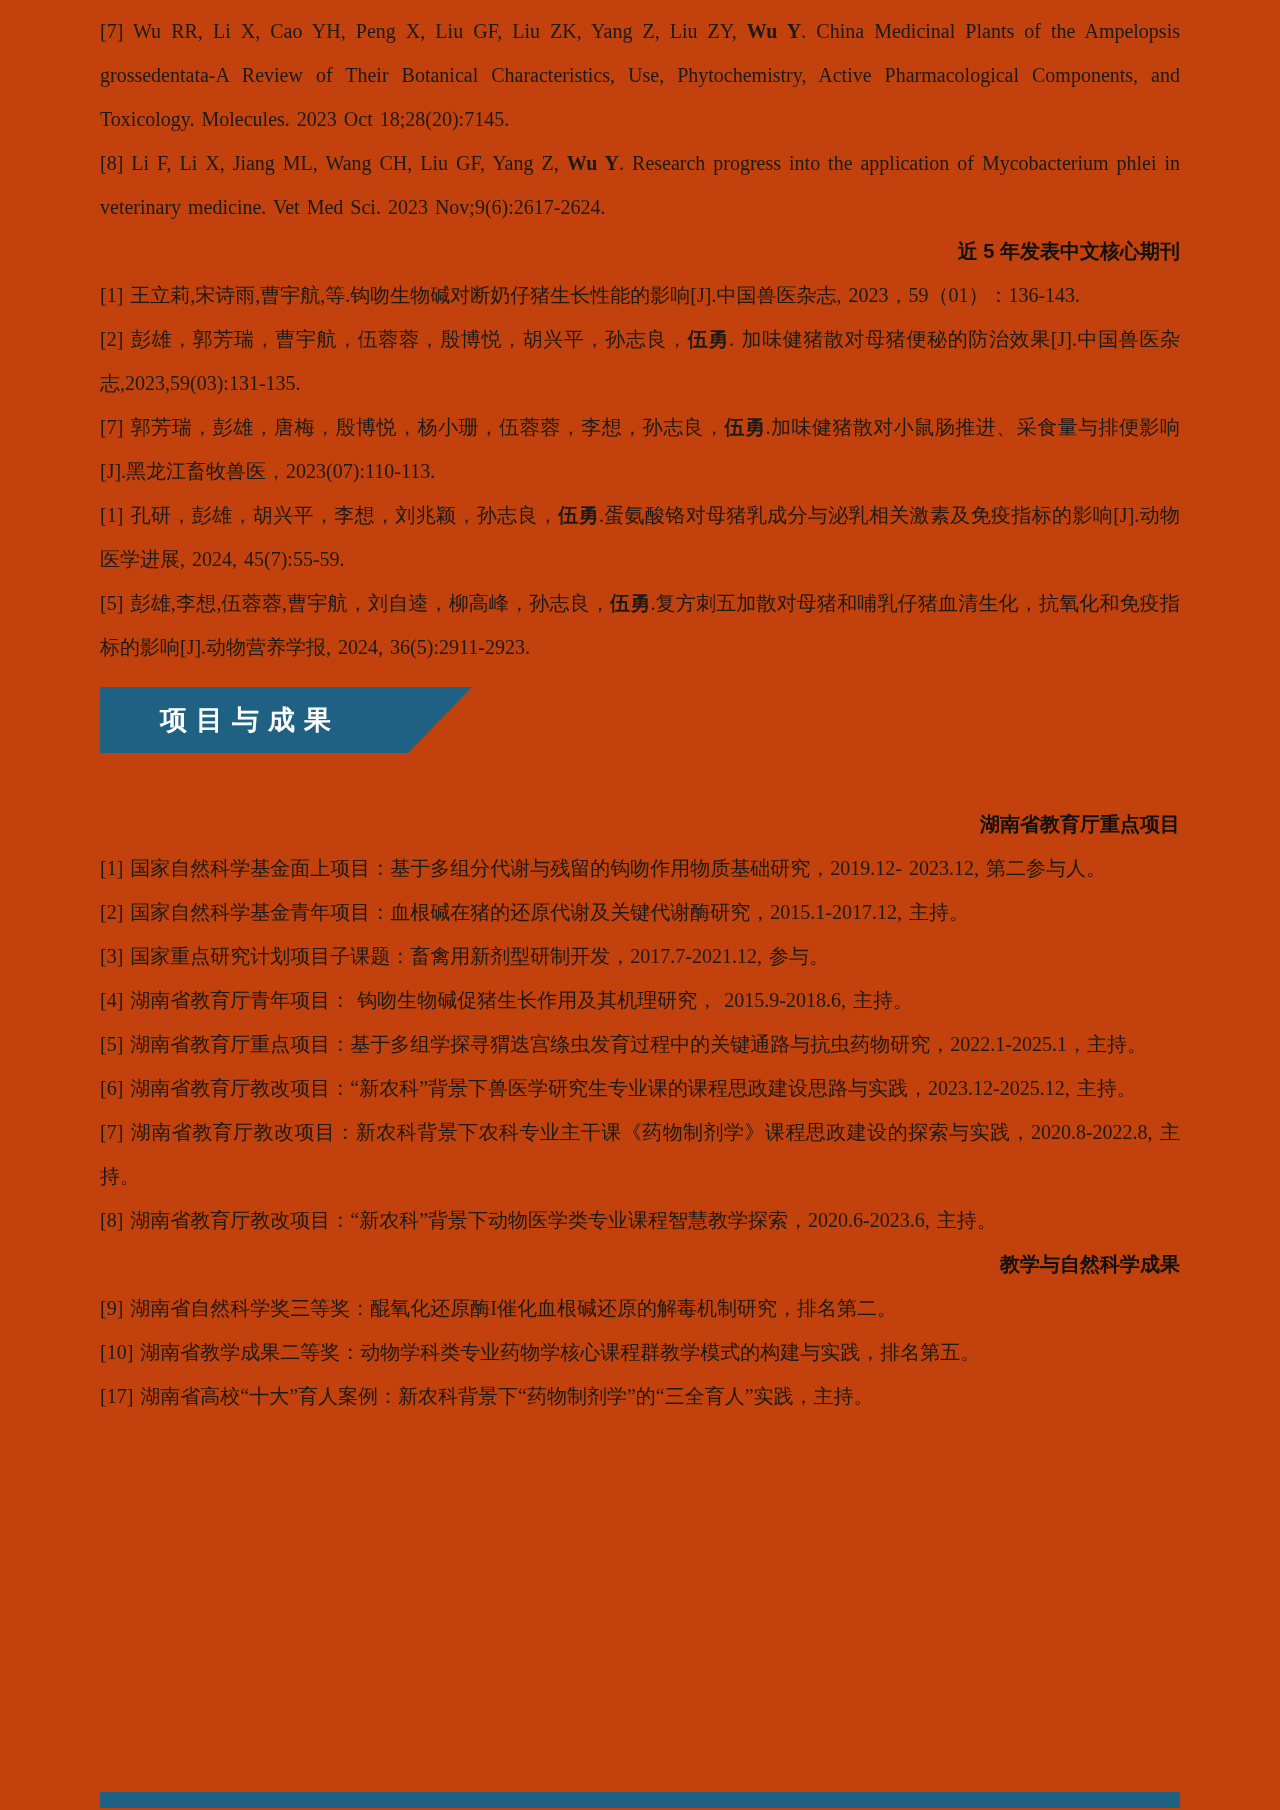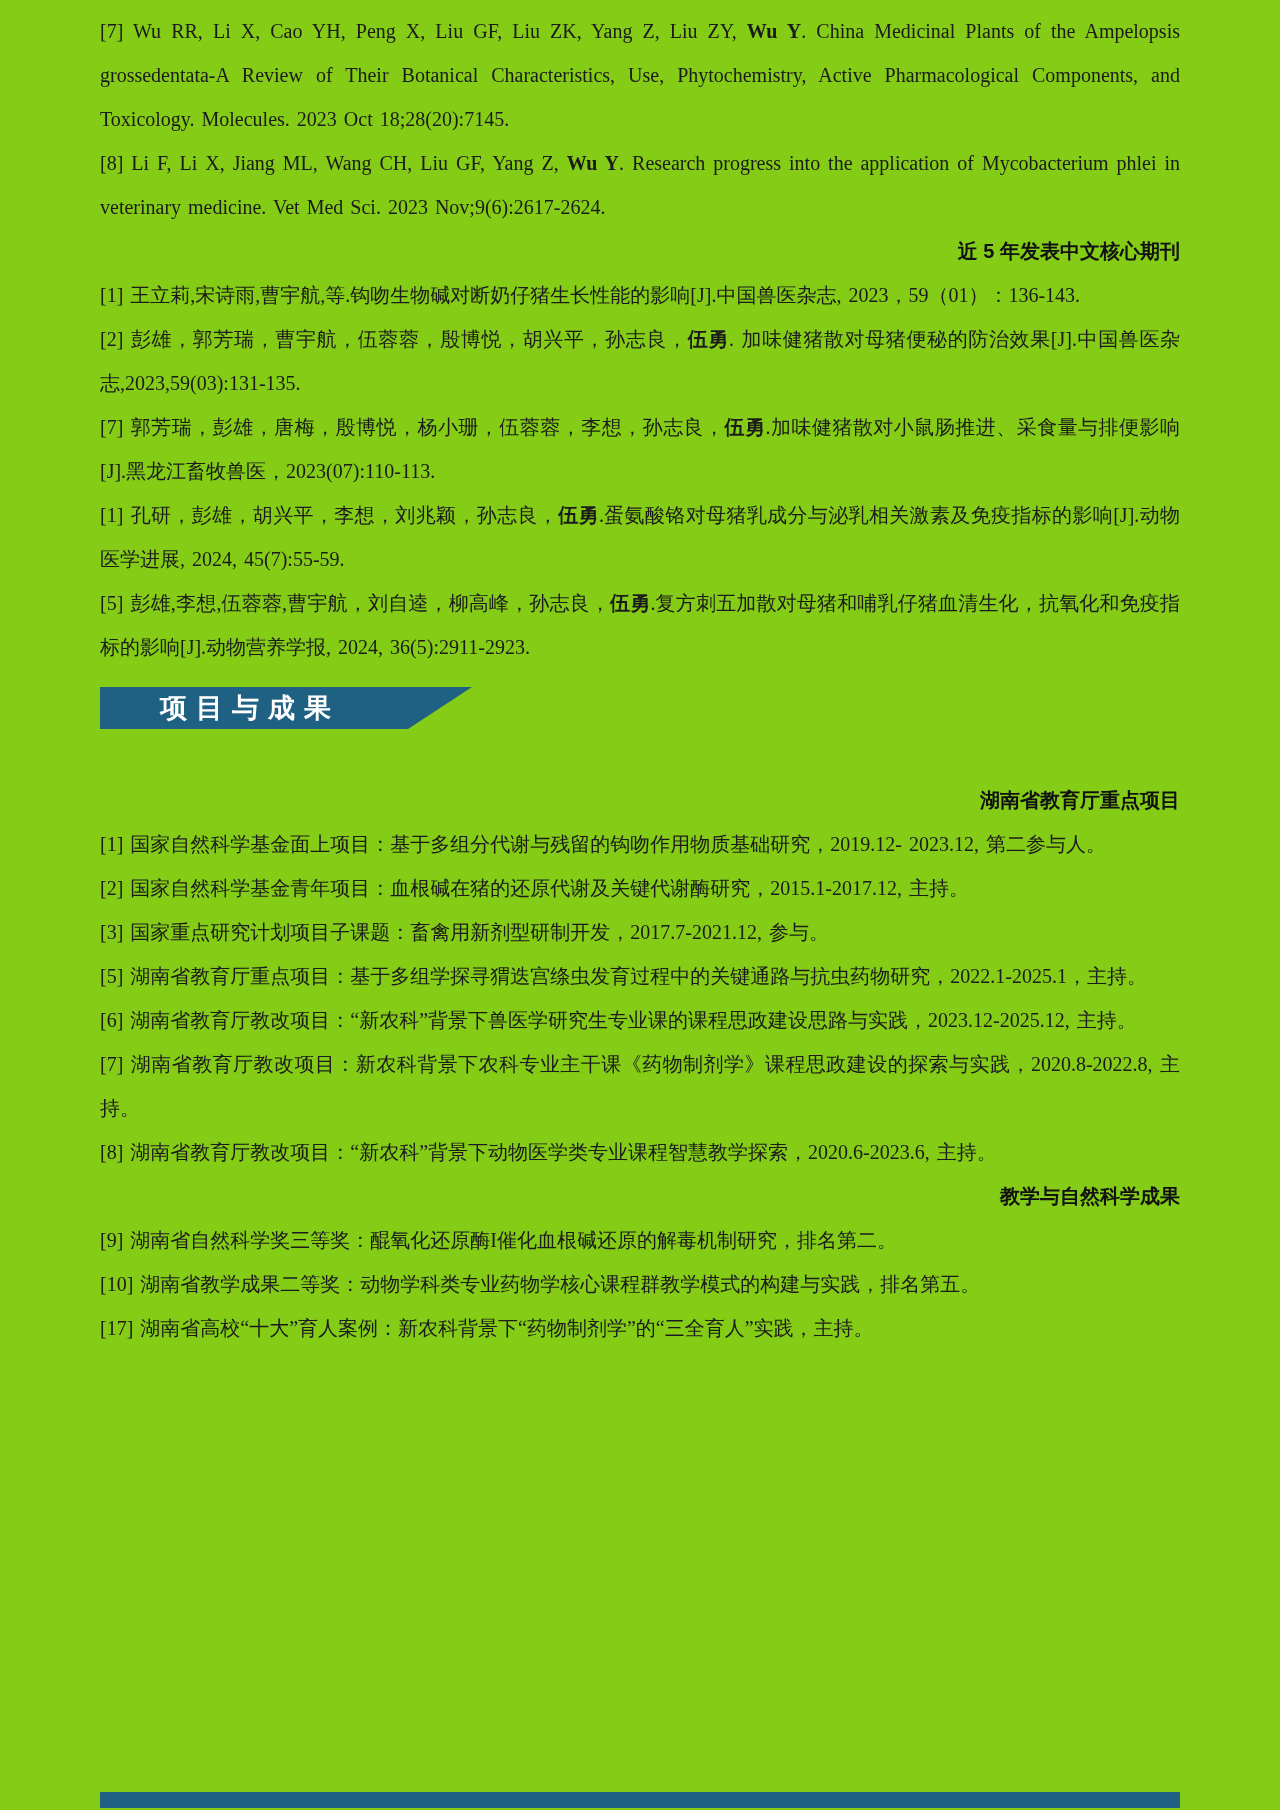--- a/index.html
+++ b/index.html
@@ -1,20 +1,20 @@
 <!DOCTYPE html>
 <html><head>
 <meta charset="utf-8">
 <style>
   html, body { margin: 0; padding: 0; background: #ffffff; }
   .page {
     position: relative;
     width: 1280px;
     height: 1810px;
-    background: #84cc16;
+    background: #c2410c;
     overflow: hidden;
     font-family: "Liberation Serif", "DejaVu Serif", serif;
     color: #1b1b1b;
   }
   .content {
     position: absolute;
     left: 100px;
     top: 9px;
     width: 1080px;
   }
@@ -34,21 +34,21 @@
     line-height: 44px;
     font-weight: bold;
     font-family: "Liberation Sans", "DejaVu Sans", sans-serif;
     color: #111111;
     text-align: right;
   }
   .banner {
     position: relative;
     margin: 18px 0 49px 0;
     width: 372px;
-    height: 42px;
+    height: 66px;
     background: #1e6183;
     clip-path: polygon(0 0, 100% 0, calc(100% - 64px) 100%, 0 100%);
     display: flex;
     align-items: center;
   }
   .banner-text {
     color: #ffffff;
     font-weight: bold;
     font-size: 27px;
     letter-spacing: 9px;
@@ -87,20 +87,21 @@
 
     <div class="banner" style="background: rgb(30, 97, 131);">
       <span class="banner-text">项目与成果</span>
     </div>
 
     <h3 class="sec">湖南省教育厅重点项目</h3>
     <section>
         <p class="ref">[1] 国家自然科学基金面上项目：基于多组分代谢与残留的钩吻作用物质基础研究，2019.12- 2023.12, 第二参与人。</p>
         <p class="ref">[2] 国家自然科学基金青年项目：血根碱在猪的还原代谢及关键代谢酶研究，2015.1-2017.12, 主持。</p>
         <p class="ref">[3] 国家重点研究计划项目子课题：畜禽用新剂型研制开发，2017.7-2021.12, 参与。</p>
+        <p class="ref">[4] 湖南省教育厅青年项目： 钩吻生物碱促猪生长作用及其机理研究， 2015.9-2018.6, 主持。</p>
         <p class="ref">[5] 湖南省教育厅重点项目：基于多组学探寻猬迭宫绦虫发育过程中的关键通路与抗虫药物研究，2022.1-2025.1，主持。</p>
         <p class="ref">[6] 湖南省教育厅教改项目：“新农科”背景下兽医学研究生专业课的课程思政建设思路与实践，2023.12-2025.12, 主持。</p>
         <p class="ref">[7] 湖南省教育厅教改项目：新农科背景下农科专业主干课《药物制剂学》课程思政建设的探索与实践，2020.8-2022.8, 主持。</p>
         <p class="ref">[8] 湖南省教育厅教改项目：“新农科”背景下动物医学类专业课程智慧教学探索，2020.6-2023.6, 主持。</p>
       </section>
 
     <h3 class="sec">教学与自然科学成果</h3>
     <section>
         <p class="ref">[9] 湖南省自然科学奖三等奖：醌氧化还原酶I催化血根碱还原的解毒机制研究，排名第二。</p>
         <p class="ref">[10] 湖南省教学成果二等奖：动物学科类专业药物学核心课程群教学模式的构建与实践，排名第五。</p>

